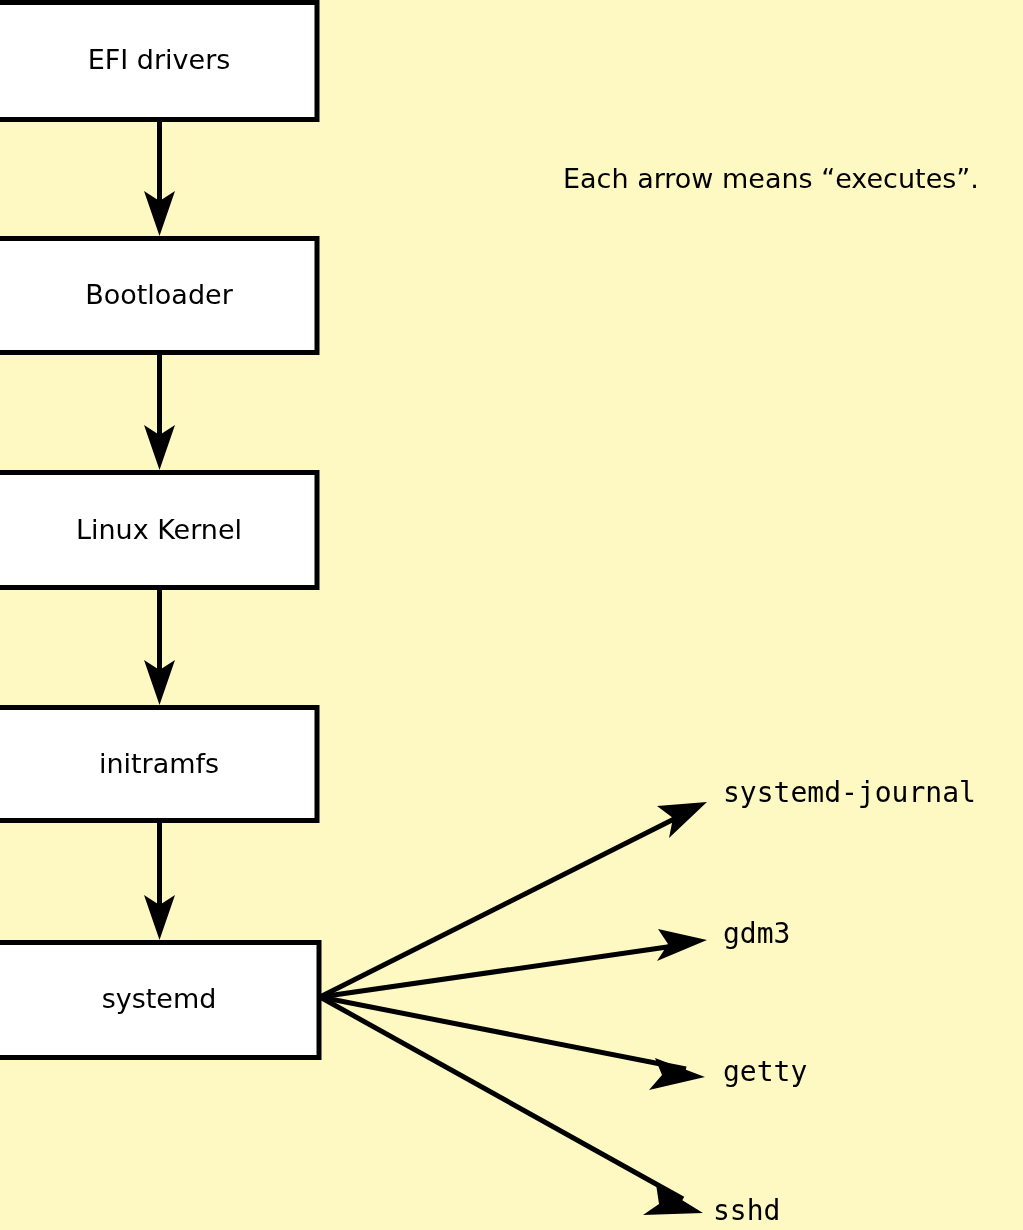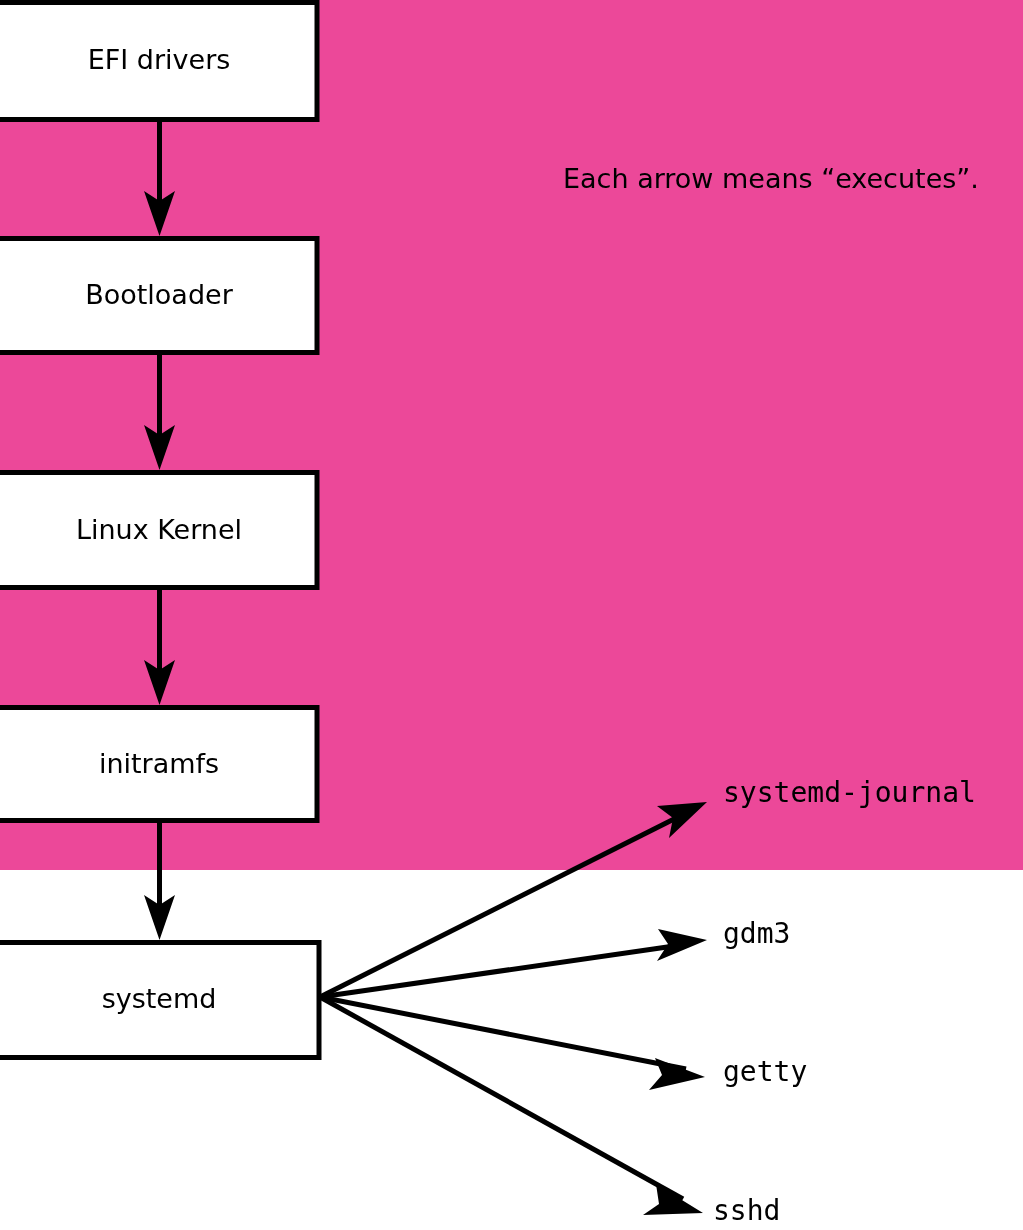--- a/index.html
+++ b/index.html
@@ -9,22 +9,22 @@
   }
   body {
     width: 1023px;
     height: 1230px;
     overflow: hidden;
     font-family: "DejaVu Sans", sans-serif;
   }
   #canvas {
     position: relative;
     width: 1023px;
-    height: 870px;
-    background: #ec4899;
+    height: 1230px;
+    background: #fef9c3;
   }
   svg#diagram {
     position: absolute;
     left: 0;
     top: 0;
     width: 1023px;
     height: 1230px;
     display: block;
   }
   .box-rect {

